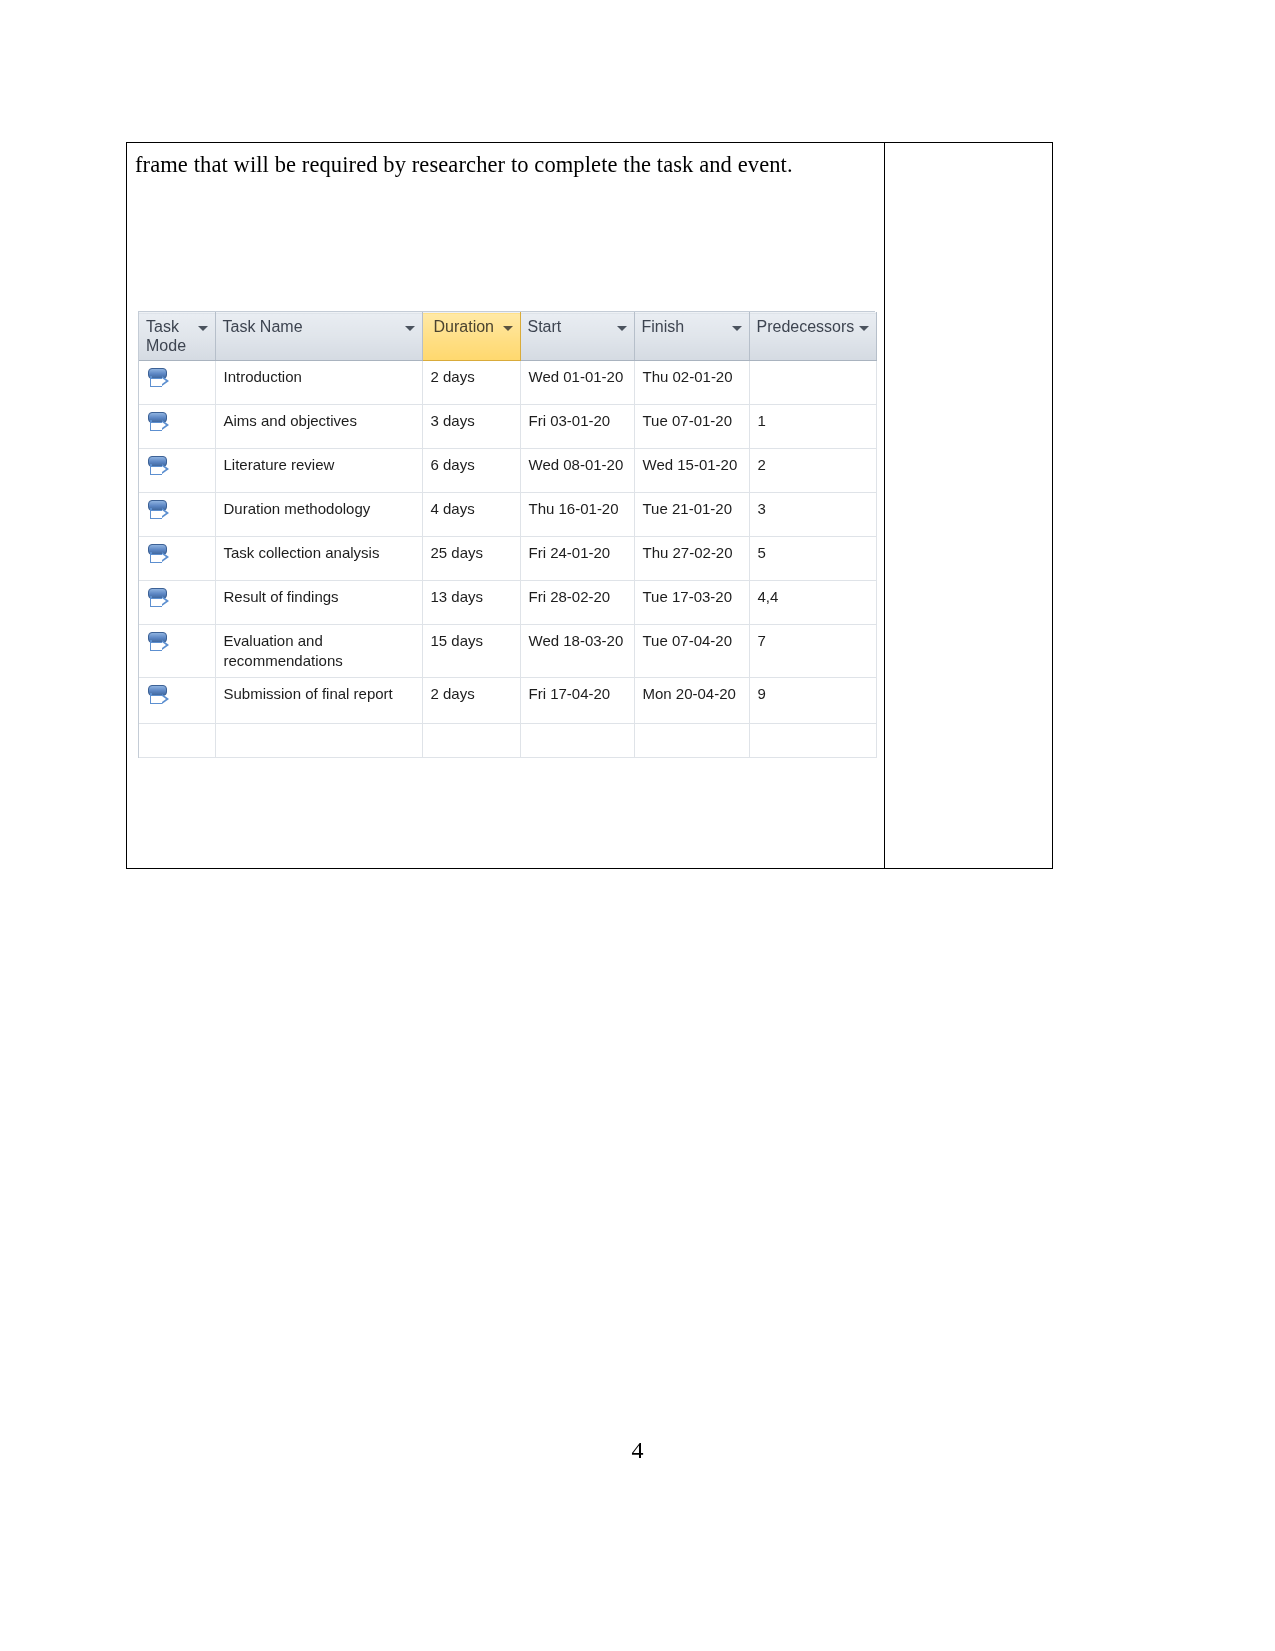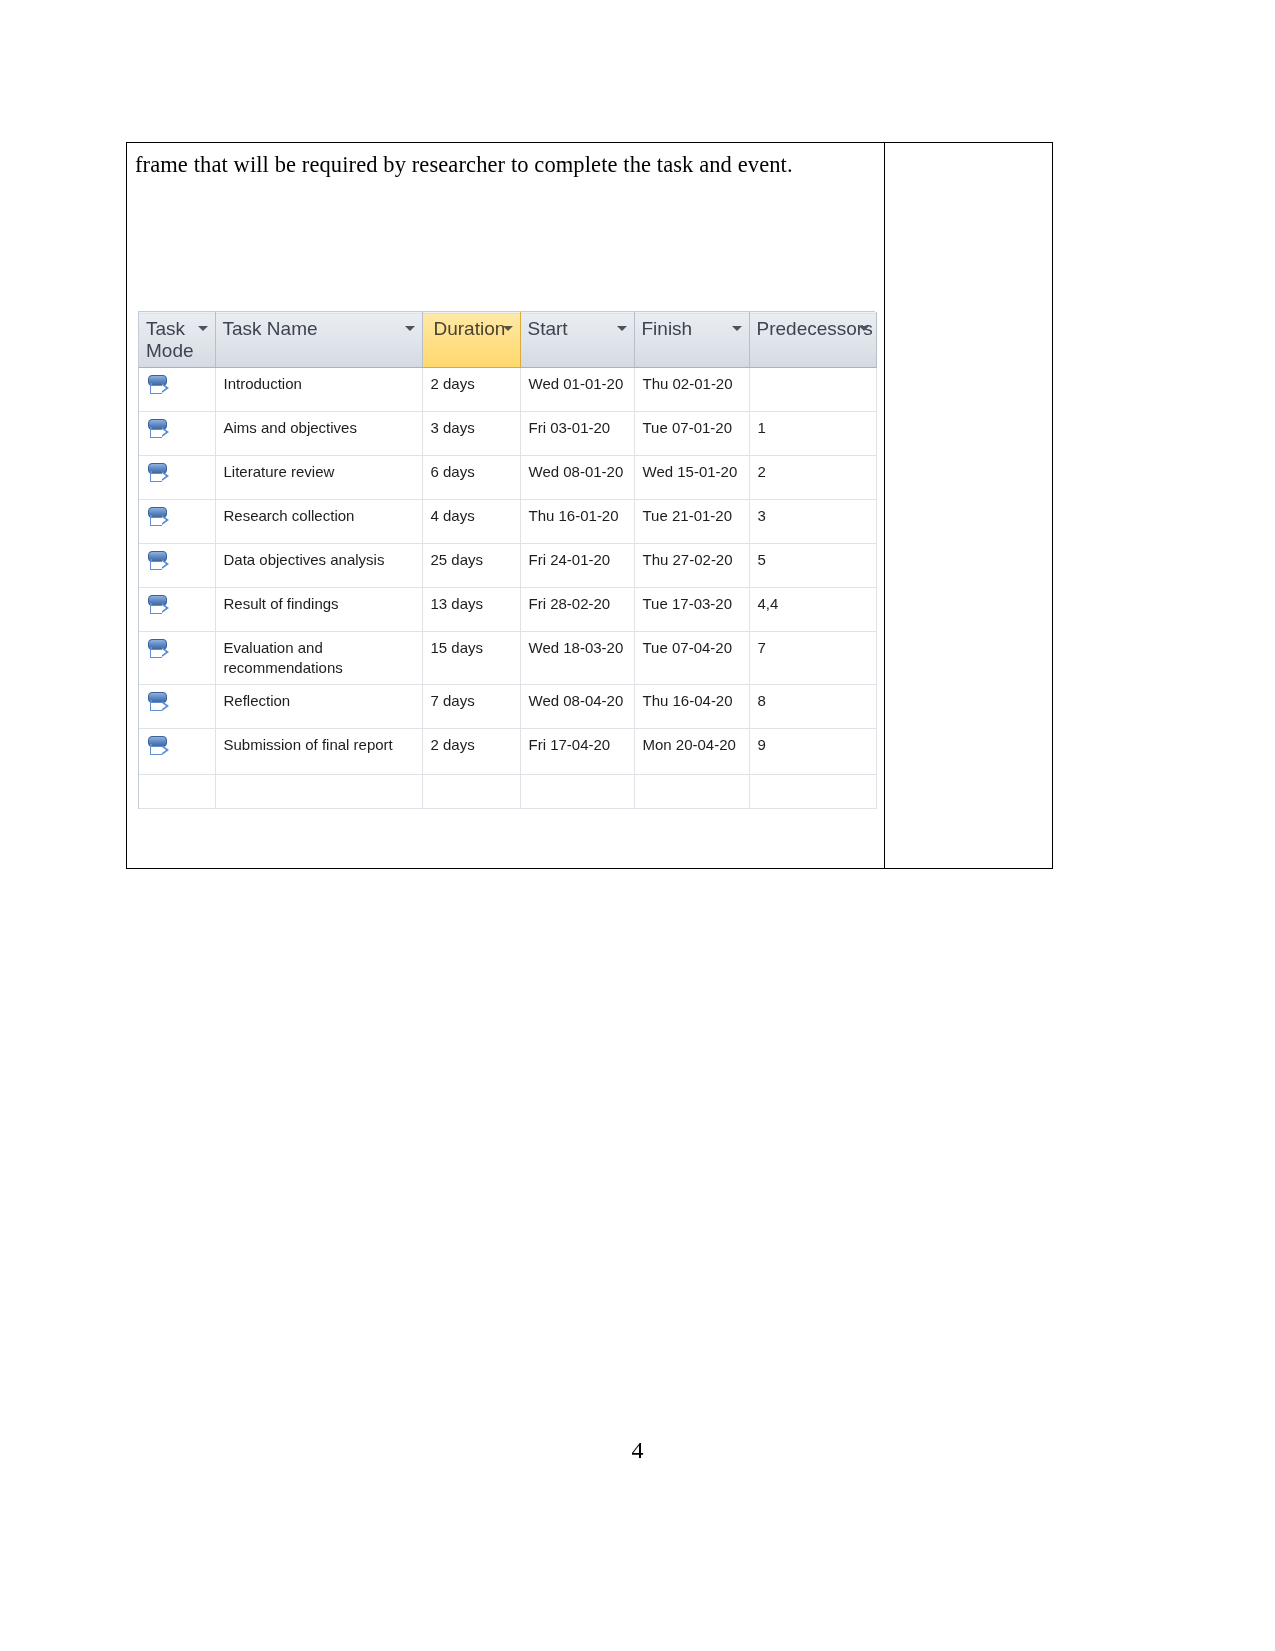--- a/index.html
+++ b/index.html
@@ -65,21 +65,21 @@
   table.pgrid col.c-start{width:114px;}
   table.pgrid col.c-finish{width:115px;}
   table.pgrid col.c-pred{width:127px;}
 
   table.pgrid thead th{
     background:linear-gradient(to bottom,#e9edf2 0%,#dfe4ea 55%,#d4dae2 100%);
     border-right:1px solid #b6bfca;
     border-bottom:1px solid #a9b3bf;
     border-top:1px solid #eef1f5;
     color:#3d4450;
-    font-size:19px;
+    font-size:16px;
     font-weight:normal;
     text-align:left;
     vertical-align:top;
     padding:5px 6px 4px 7px;
     height:38px;
     position:relative;
     box-sizing:border-box;
     line-height:1.18;
   }
   table.pgrid thead th.hl{
@@ -269,35 +269,35 @@
               <td>2</td>
             </tr>
             <tr class="row-tall">
               <td class="cell-mode">
                 <span class="mode-icon">
                   <span class="pin-top"></span>
                   <span class="pin-stem"></span>
                   <span class="pin-arrow"></span>
                 </span>
               </td>
-              <td class="cell-name">Research collection</td>
+              <td class="cell-name">Duration methodology</td>
               <td class="cell-dur">4 days</td>
               <td>Thu 16-01-20</td>
               <td>Tue 21-01-20</td>
               <td>3</td>
             </tr>
             <tr class="row-tall">
               <td class="cell-mode">
                 <span class="mode-icon">
                   <span class="pin-top"></span>
                   <span class="pin-stem"></span>
                   <span class="pin-arrow"></span>
                 </span>
               </td>
-              <td class="cell-name">Data objectives analysis</td>
+              <td class="cell-name">Task collection analysis</td>
               <td class="cell-dur">25 days</td>
               <td>Fri 24-01-20</td>
               <td>Thu 27-02-20</td>
               <td>5</td>
             </tr>
             <tr class="row-tall">
               <td class="cell-mode">
                 <span class="mode-icon">
                   <span class="pin-top"></span>
                   <span class="pin-stem"></span>
@@ -317,34 +317,20 @@
                   <span class="pin-stem"></span>
                   <span class="pin-arrow"></span>
                 </span>
               </td>
               <td class="cell-name">Evaluation and recommendations</td>
               <td class="cell-dur">15 days</td>
               <td>Wed 18-03-20</td>
               <td>Tue 07-04-20</td>
               <td>7</td>
             </tr>
-            <tr class="row-tall">
-              <td class="cell-mode">
-                <span class="mode-icon">
-                  <span class="pin-top"></span>
-                  <span class="pin-stem"></span>
-                  <span class="pin-arrow"></span>
-                </span>
-              </td>
-              <td class="cell-name">Reflection</td>
-              <td class="cell-dur">7 days</td>
-              <td>Wed 08-04-20</td>
-              <td>Thu 16-04-20</td>
-              <td>8</td>
-            </tr>
             <tr class="row-two">
               <td class="cell-mode">
                 <span class="mode-icon">
                   <span class="pin-top"></span>
                   <span class="pin-stem"></span>
                   <span class="pin-arrow"></span>
                 </span>
               </td>
               <td class="cell-name">Submission of final report</td>
               <td class="cell-dur">2 days</td>

